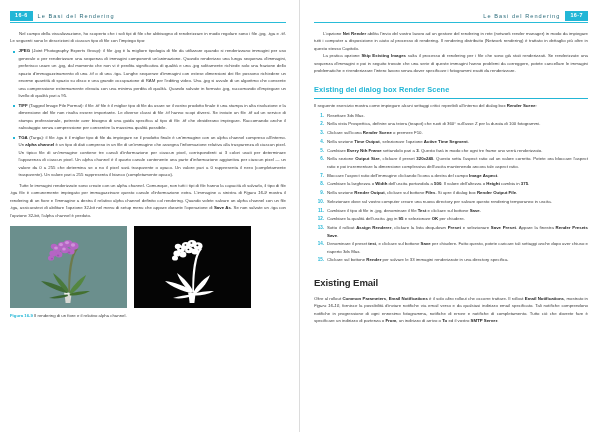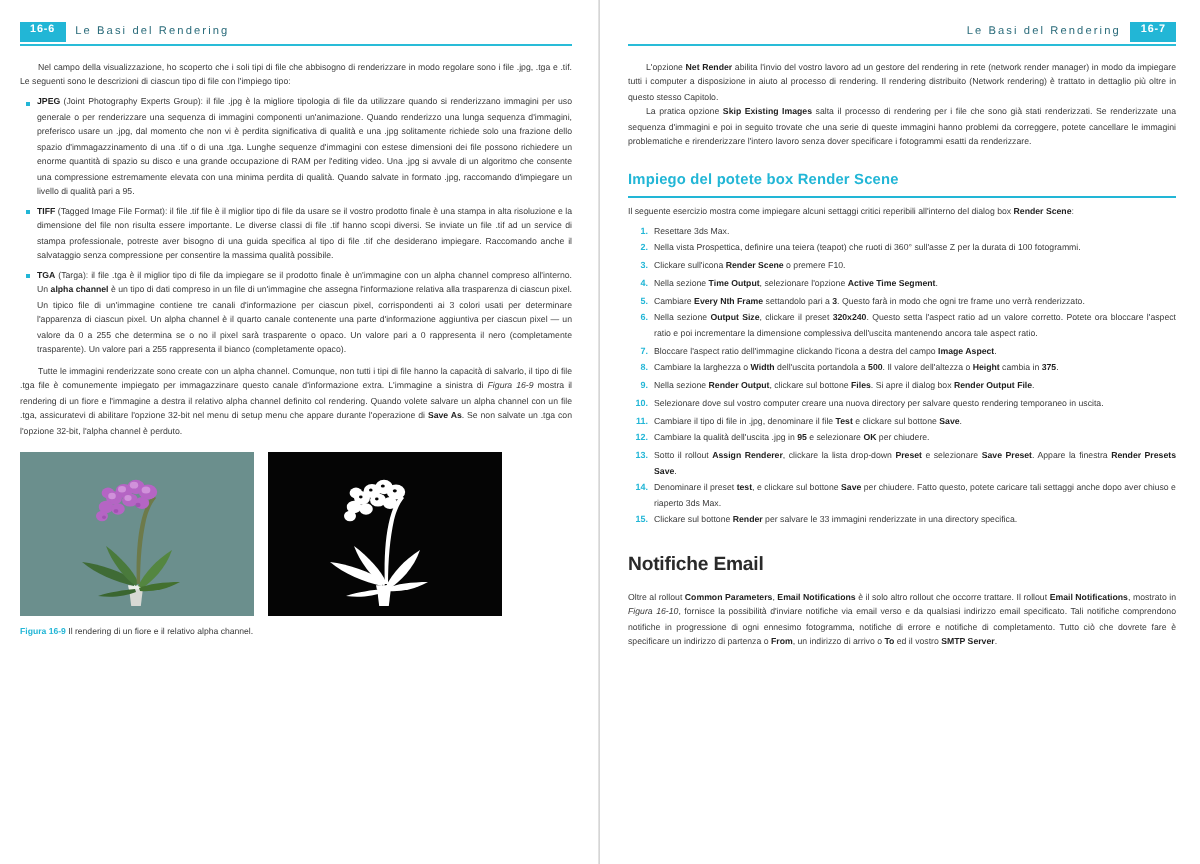--- a/index.html
+++ b/index.html
@@ -202,39 +202,39 @@
         <span class="headtitle">Le Basi del Rendering</span>
         <span class="folio">16-7</span>
       </div>
       <div class="rule"></div>
     </div>
 
     <div class="col">
       <p class="ind">L'opzione <b>Net Render</b> abilita l'invio del vostro lavoro ad un gestore del rendering in rete (network render manager) in modo da impiegare tutti i computer a disposizione in aiuto al processo di rendering. Il rendering distribuito (Network rendering) è trattato in dettaglio più oltre in questo stesso Capitolo.</p>
       <p class="ind">La pratica opzione <b>Skip Existing Images</b> salta il processo di rendering per i file che sono già stati renderizzati. Se renderizzate una sequenza d'immagini e poi in seguito trovate che una serie di queste immagini hanno problemi da correggere, potete cancellare le immagini problematiche e rirenderizzare l'intero lavoro senza dover specificare i fotogrammi esatti da renderizzare.</p>
 
-      <h2 class="sec rule">Impiego del potete box Render Scene</h2>
+      <h2 class="sec rule">Existing del dialog box Render Scene</h2>
       <p>Il seguente esercizio mostra come impiegare alcuni settaggi critici reperibili all'interno del dialog box <b>Render Scene</b>:</p>
 
       <ol class="num">
         <li><span class="n">1.</span><span>Resettare 3ds Max.</span></li>
         <li><span class="n">2.</span><span>Nella vista Prospettica, definire una teiera (teapot) che ruoti di 360° sull'asse Z per la durata di 100 fotogrammi.</span></li>
         <li><span class="n">3.</span><span>Clickare sull'icona <b>Render Scene</b> o premere F10.</span></li>
         <li><span class="n">4.</span><span>Nella sezione <b>Time Output</b>, selezionare l'opzione <b>Active Time Segment</b>.</span></li>
         <li><span class="n">5.</span><span>Cambiare <b>Every Nth Frame</b> settandolo pari a <b>3</b>. Questo farà in modo che ogni tre frame uno verrà renderizzato.</span></li>
         <li><span class="n">6.</span><span>Nella sezione <b>Output Size</b>, clickare il preset <b>320x240</b>. Questo setta l'aspect ratio ad un valore corretto. Potete ora bloccare l'aspect ratio e poi incrementare la dimensione complessiva dell'uscita mantenendo ancora tale aspect ratio.</span></li>
         <li><span class="n">7.</span><span>Bloccare l'aspect ratio dell'immagine clickando l'icona a destra del campo <b>Image Aspect</b>.</span></li>
         <li><span class="n">8.</span><span>Cambiare la larghezza o <b>Width</b> dell'uscita portandola a <b>500</b>. Il valore dell'altezza o <b>Height</b> cambia in <b>375</b>.</span></li>
         <li><span class="n">9.</span><span>Nella sezione <b>Render Output</b>, clickare sul bottone <b>Files</b>. Si apre il dialog box <b>Render Output File</b>.</span></li>
         <li><span class="n">10.</span><span>Selezionare dove sul vostro computer creare una nuova directory per salvare questo rendering temporaneo in uscita.</span></li>
         <li><span class="n">11.</span><span>Cambiare il tipo di file in .jpg, denominare il file <b>Test</b> e clickare sul bottone <b>Save</b>.</span></li>
         <li><span class="n">12.</span><span>Cambiare la qualità dell'uscita .jpg in <b>95</b> e selezionare <b>OK</b> per chiudere.</span></li>
         <li><span class="n">13.</span><span>Sotto il rollout <b>Assign Renderer</b>, clickare la lista drop-down <b>Preset</b> e selezionare <b>Save Preset</b>. Appare la finestra <b>Render Presets Save</b>.</span></li>
         <li><span class="n">14.</span><span>Denominare il preset <b>test</b>, e clickare sul bottone <b>Save</b> per chiudere. Fatto questo, potete caricare tali settaggi anche dopo aver chiuso e riaperto 3ds Max.</span></li>
         <li><span class="n">15.</span><span>Clickare sul bottone <b>Render</b> per salvare le 33 immagini renderizzate in una directory specifica.</span></li>
       </ol>
 
-      <h2 class="big">Notifiche Email</h2>
+      <h2 class="big">Existing Email</h2>
       <p>Oltre al rollout <b>Common Parameters</b>, <b>Email Notifications</b> è il solo altro rollout che occorre trattare. Il rollout <b>Email Notifications</b>, mostrato in <i>Figura 16-10</i>, fornisce la possibilità d'inviare notifiche via email verso e da qualsiasi indirizzo email specificato. Tali notifiche comprendono notifiche in progressione di ogni ennesimo fotogramma, notifiche di errore e notifiche di completamento. Tutto ciò che dovrete fare è specificare un indirizzo di partenza o <b>From</b>, un indirizzo di arrivo o <b>To</b> ed il vostro <b>SMTP Server</b>.</p>
     </div>
   </div>
 
 </div>
 
 </body></html>

